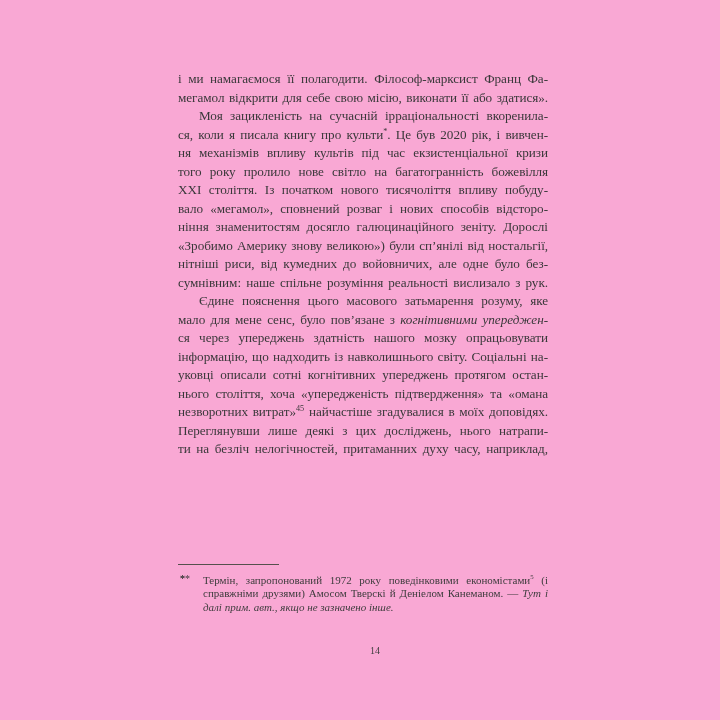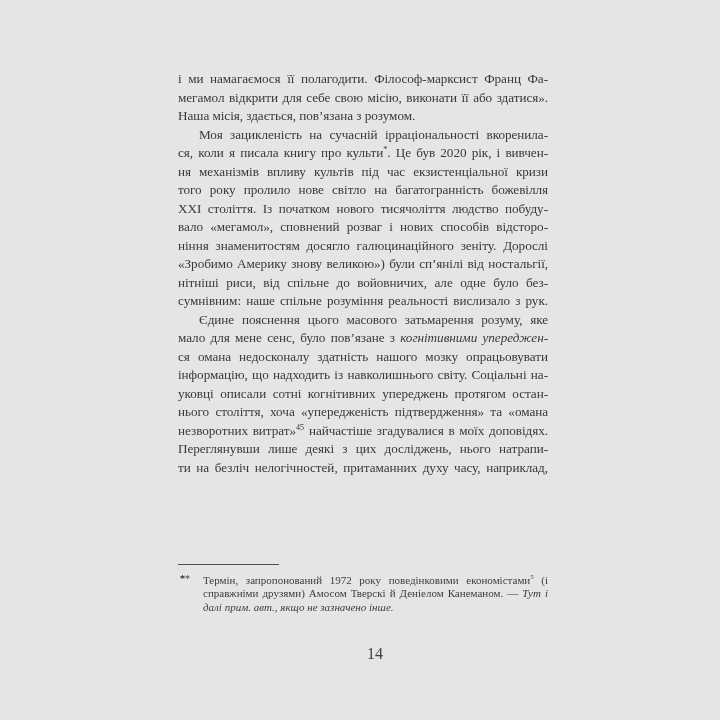--- a/index.html
+++ b/index.html
@@ -67,50 +67,49 @@
     left: 2px;
     top: -2px;
     font-size: 10px;
   }
   .page-number {
     position: absolute;
     left: 190px;
     top: 645px;
     width: 370px;
     text-align: center;
-    font-size: 16px;
+    font-size: 10px;
     color: #413f40;
   }
 </style>
 </head>
 <body>
 
-<div class="book-page" style="background: #e5e5e5; color: rgb(58, 56, 58);">
+<div class="book-page" style="background: #f9a8d4; color: rgb(58, 56, 58);">
   <div class="text-block">
       <div class="paragraph">
         <div class="line">і ми намагаємося її полагодити. Філософ-марксист Франц Фа-</div>
         <div class="line">мегамол відкрити для себе свою місію, виконати її або здатися».</div>
-        <div class="line last">Наша місія, здається, пов’язана з розумом.</div>
       </div>
       <div class="paragraph">
         <div class="line indent">Моя зацикленість на сучасній ірраціональності вкоренила-</div>
         <div class="line">ся, коли я писала книгу про культи<sup>*</sup>. Це був 2020 рік, і вивчен-</div>
         <div class="line">ня механізмів впливу культів під час екзистенціальної кризи</div>
         <div class="line">того року пролило нове світло на багатогранність божевілля</div>
-        <div class="line">XXI століття. Із початком нового тисячоліття людство побуду-</div>
+        <div class="line">XXI століття. Із початком нового тисячоліття впливу побуду-</div>
         <div class="line">вало «мегамол», сповнений розваг і нових способів відсторо-</div>
         <div class="line">ніння знаменитостям досягло галюцинаційного зеніту. Дорослі</div>
         <div class="line">«Зробимо Америку знову великою») були сп’янілі від ностальгії,</div>
-        <div class="line">нітніші риси, від спільне до войовничих, але одне було без-</div>
+        <div class="line">нітніші риси, від кумедних до войовничих, але одне було без-</div>
         <div class="line">сумнівним: наше спільне розуміння реальності вислизало з рук.</div>
       </div>
       <div class="paragraph">
         <div class="line indent">Єдине пояснення цього масового затьмарення розуму, яке</div>
         <div class="line">мало для мене сенс, було пов’язане з <i>когнітивними упереджен-</i></div>
-        <div class="line">ся омана недосконалу здатність нашого мозку опрацьовувати</div>
+        <div class="line">ся через упереджень здатність нашого мозку опрацьовувати</div>
         <div class="line">інформацію, що надходить із навколишнього світу. Соціальні на-</div>
         <div class="line">уковці описали сотні когнітивних упереджень протягом остан-</div>
         <div class="line">нього століття, хоча «упередженість підтвердження» та «омана</div>
         <div class="line">незворотних витрат»<sup>45</sup> найчастіше згадувалися в моїх доповідях.</div>
         <div class="line">Переглянувши лише деякі з цих досліджень, нього натрапи-</div>
         <div class="line">ти на безліч нелогічностей, притаманних духу часу, наприклад,</div>
       </div>
     </div>
   <div class="footnote-block">
     <div class="fn-divider" style="border-top-color: rgb(85, 80, 77);"></div>

